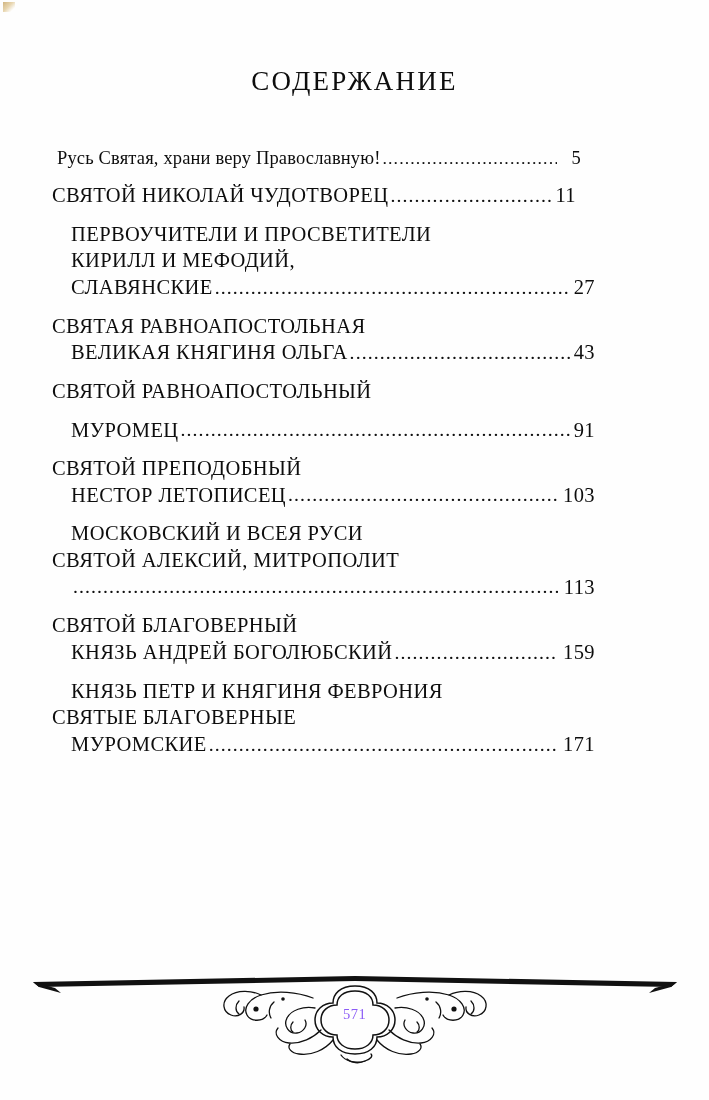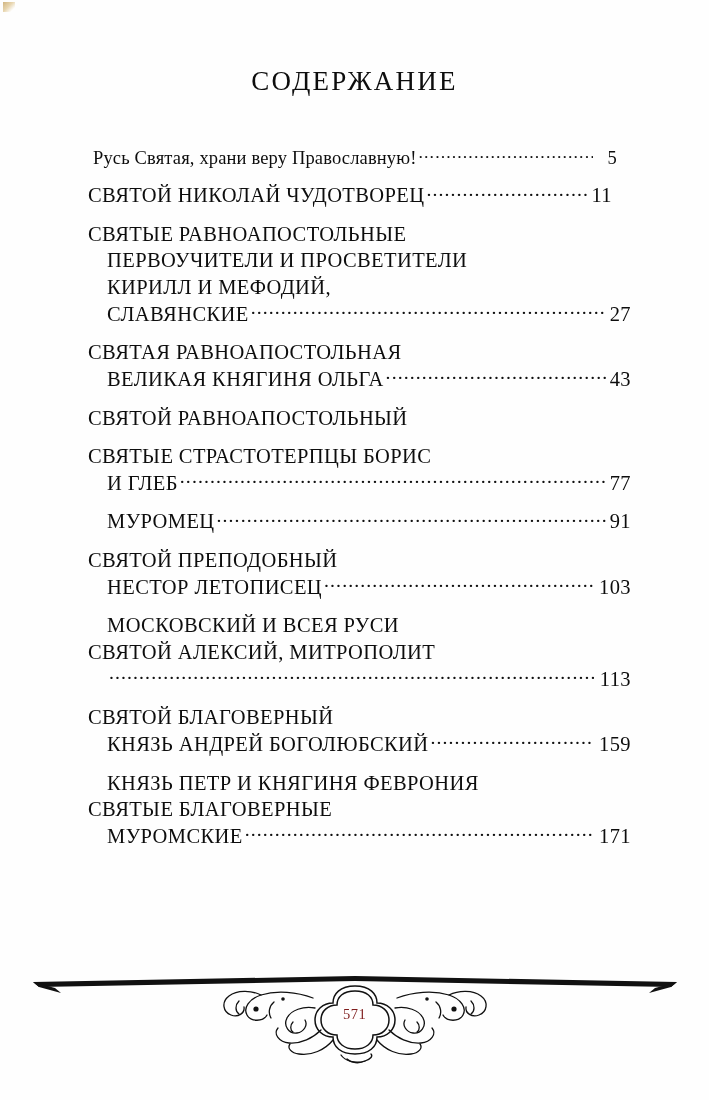--- a/index.html
+++ b/index.html
@@ -54,25 +54,24 @@
     left: 52px;
     width: 524px;
   }
 
   .toc-entry {
     margin-bottom: 12px;
   }
 
   .toc-line {
     display: flex;
-    align-items: flex-start;
+    align-items: flex-end;
     width: 100%;
     line-height: 1.30;
     white-space: nowrap;
-    margin-left: 36px;
   }
   .toc-line.indent {
     padding-left: 19px;
   }
 
   .entry-caps .toc-line {
     font-size: 20.5px;
     letter-spacing: 0.4px;
   }
   .entry-mixed .toc-line {
@@ -127,21 +126,21 @@
   }
   .folio-number {
     position: absolute;
     left: 0;
     right: 0;
     top: 44px;
     text-align: center;
     font-size: 14.5px;
     letter-spacing: 0.5px;
     font-family: "Liberation Serif", "DejaVu Serif", serif;
-    color: #7f1d1d;
+    color: #8b5cf6;
   }
 </style>
 </head>
 <body>
 
 <div class="page">
 
   <div class="scan-corner"></div>
 
   <h1 class="toc-title">СОДЕРЖАНИЕ</h1>
@@ -155,23 +154,20 @@
         </div>
       </div>
       <div class="toc-entry entry-caps">
         <div class="toc-line">
           <span class="line-text">СВЯТОЙ НИКОЛАЙ ЧУДОТВОРЕЦ</span>
           <span class="leader"></span>
           <span class="page-num">11</span>
         </div>
       </div>
       <div class="toc-entry entry-caps">
-        <div class="toc-line">
-          <span class="line-text">СВЯТЫЕ РАВНОАПОСТОЛЬНЫЕ</span>
-        </div>
         <div class="toc-line indent">
           <span class="line-text">ПЕРВОУЧИТЕЛИ И ПРОСВЕТИТЕЛИ</span>
         </div>
         <div class="toc-line indent">
           <span class="line-text">КИРИЛЛ И МЕФОДИЙ,</span>
         </div>
         <div class="toc-line indent">
           <span class="line-text">СЛАВЯНСКИЕ</span>
           <span class="leader"></span>
           <span class="page-num">27</span>
@@ -183,30 +179,20 @@
         </div>
         <div class="toc-line indent">
           <span class="line-text">ВЕЛИКАЯ КНЯГИНЯ ОЛЬГА</span>
           <span class="leader"></span>
           <span class="page-num">43</span>
         </div>
       </div>
       <div class="toc-entry entry-caps">
         <div class="toc-line">
           <span class="line-text">СВЯТОЙ РАВНОАПОСТОЛЬНЫЙ</span>
-        </div>
-      </div>
-      <div class="toc-entry entry-caps">
-        <div class="toc-line">
-          <span class="line-text">СВЯТЫЕ СТРАСТОТЕРПЦЫ БОРИС</span>
-        </div>
-        <div class="toc-line indent">
-          <span class="line-text">И ГЛЕБ</span>
-          <span class="leader"></span>
-          <span class="page-num">77</span>
         </div>
       </div>
       <div class="toc-entry entry-caps">
         <div class="toc-line indent">
           <span class="line-text">МУРОМЕЦ</span>
           <span class="leader"></span>
           <span class="page-num">91</span>
         </div>
       </div>
       <div class="toc-entry entry-caps">

